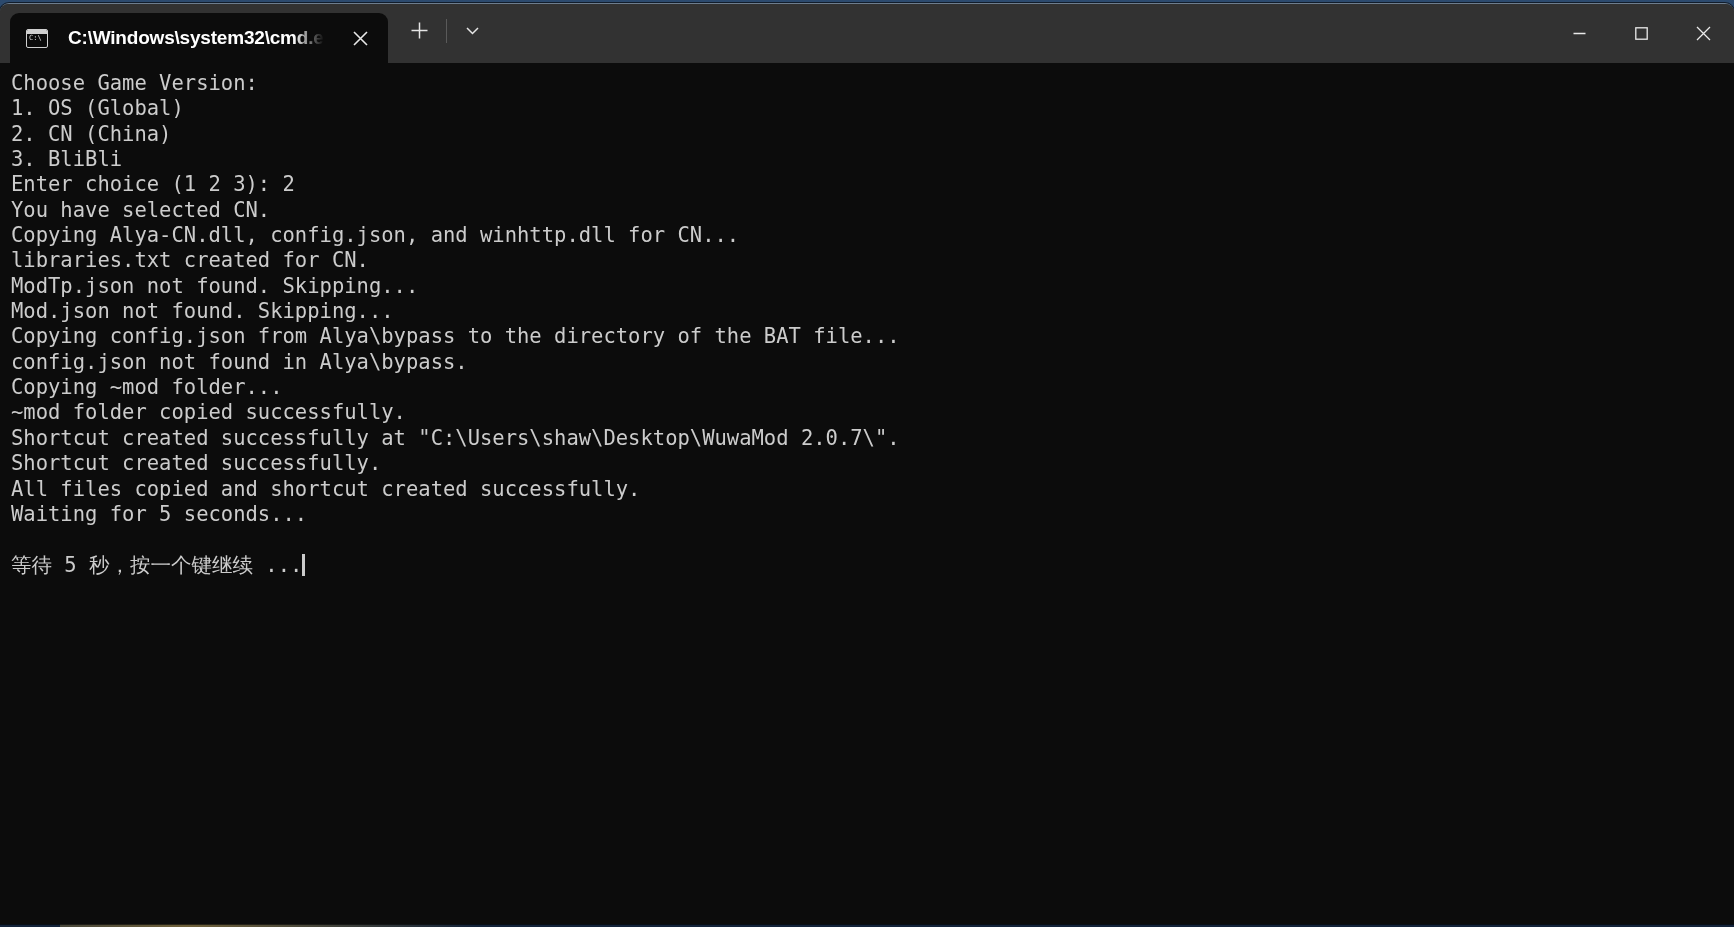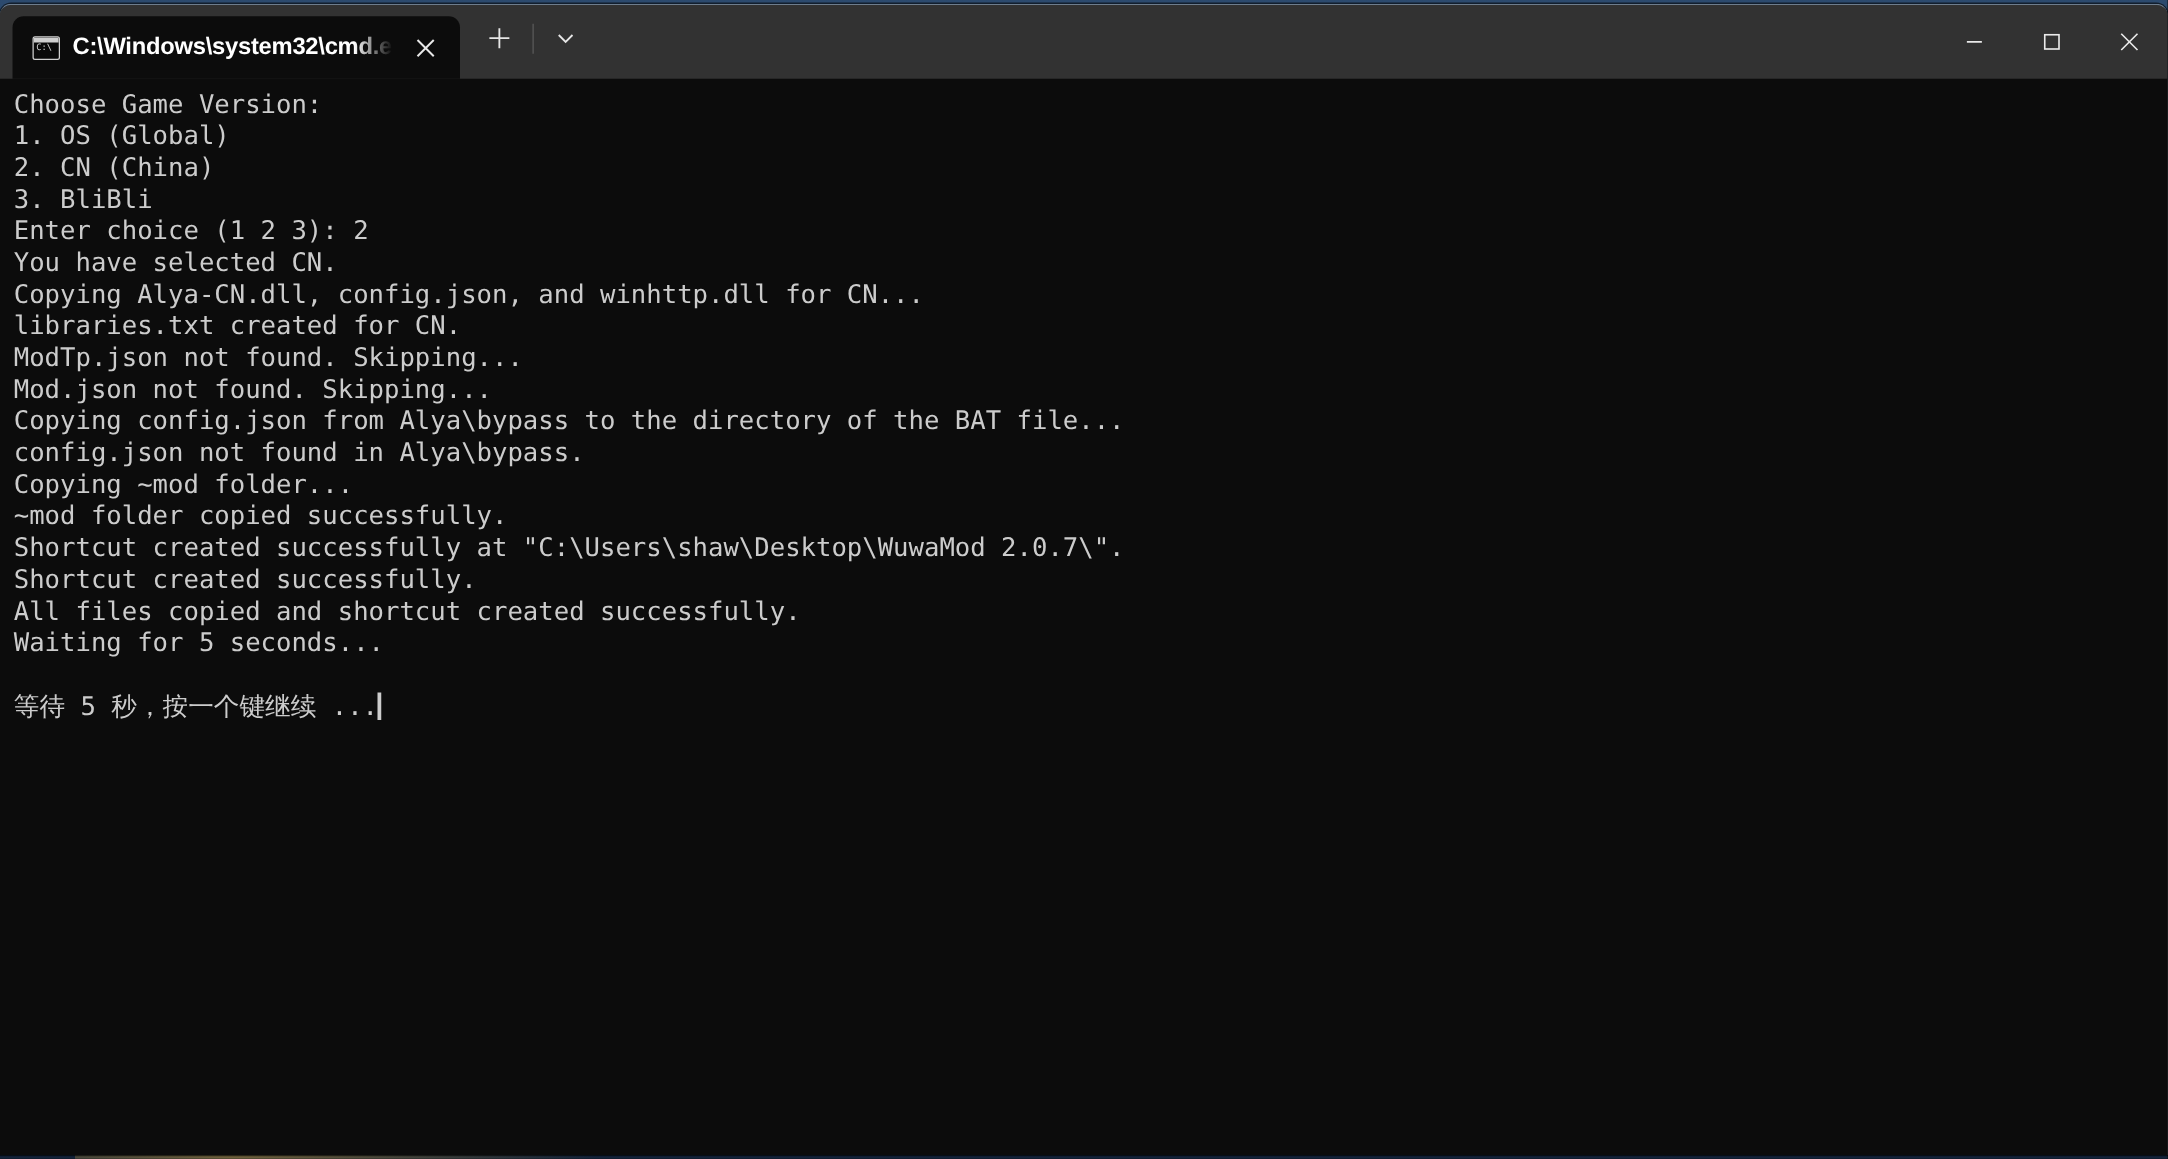--- a/index.html
+++ b/index.html
@@ -66,21 +66,21 @@
   }
 
   .tab {
     height: 50px;
     min-width: 330px;
     background: #0c0c0c;
     border-radius: 9px 9px 0 0;
     display: flex;
     align-items: center;
     padding: 0 10px 0 16px;
-    gap: 10px;
+    gap: 20px;
     position: relative;
   }
 
   .tab-icon {
     width: 22px;
     height: 19px;
     flex: 0 0 22px;
     background: #0a0a0a;
     border: 1.5px solid #cfcfcf;
     border-radius: 2px;

